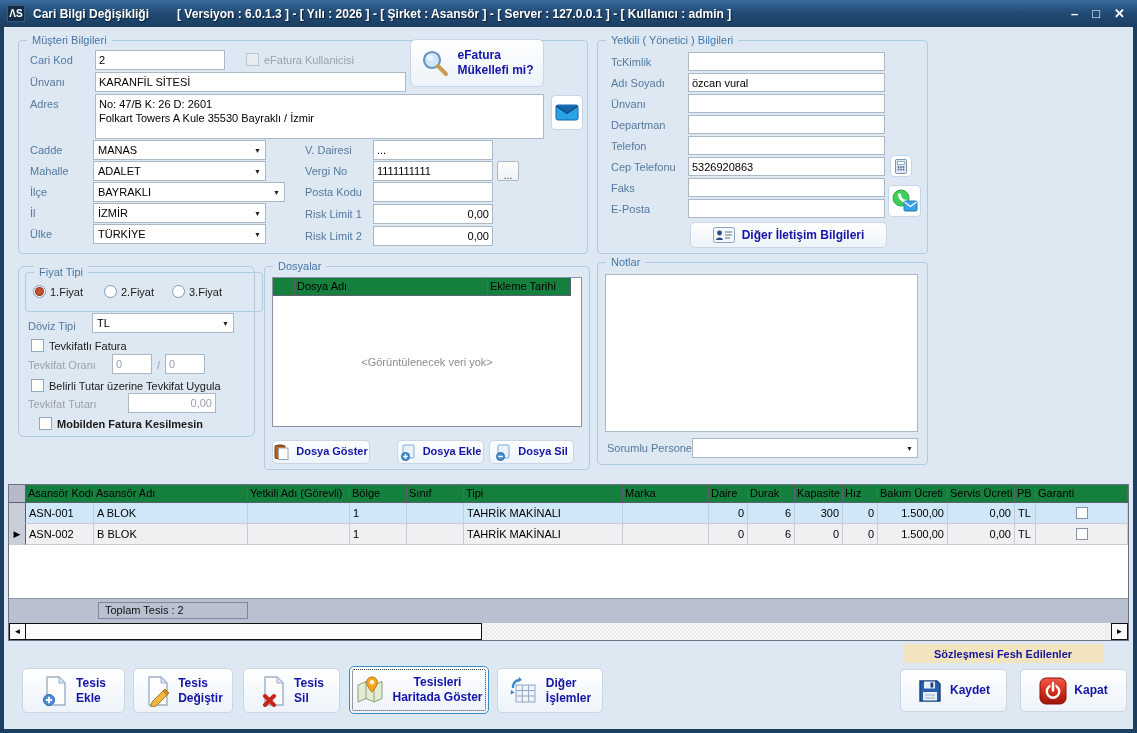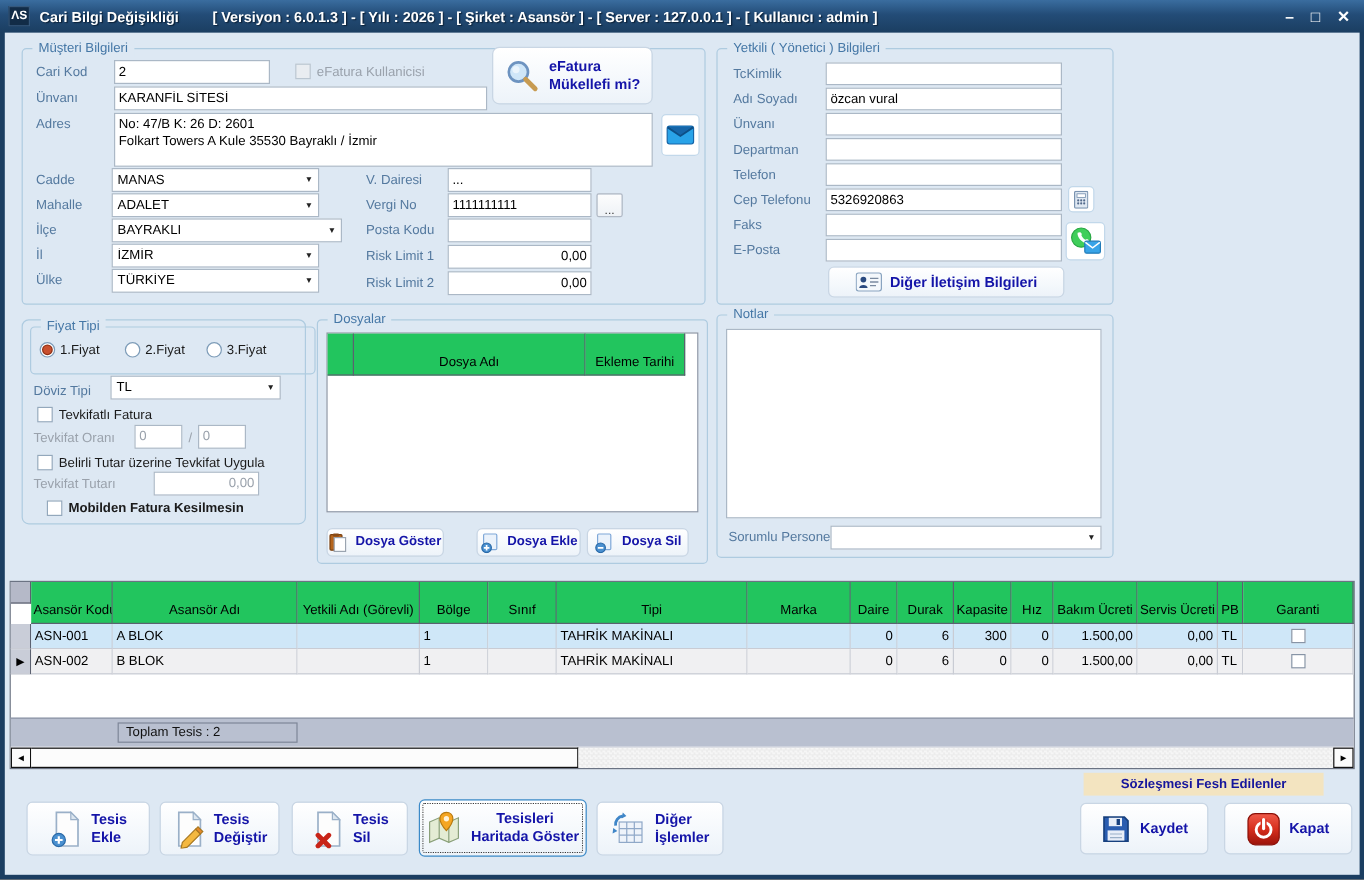--- a/index.html
+++ b/index.html
@@ -32,21 +32,21 @@
   .radio.on::after{content:'';position:absolute;left:2px;top:2px;width:7px;height:7px;border-radius:50%;background:#c94f2e;box-shadow:0 0 0 1px #8d3014;}
   .btn{position:absolute;background:linear-gradient(180deg,#ffffff 0%,#f4f8fc 60%,#edf3f9 100%);border:1px solid #c9d6e4;border-radius:5px;display:flex;align-items:center;justify-content:center;gap:7px;color:#1414a8;font-weight:bold;font-size:12px;}
   .btn .cap{white-space:pre-line;line-height:1.25;}
   .btn .cap.left{text-align:left;}
   .btn.focused{border:1px solid #3c8ac8;outline:1px dotted #3a3a3a;outline-offset:-4px;}
   .btn-small{position:absolute;background:linear-gradient(180deg,#fdfdfd,#eef2f6);border:1px solid #b0b8c4;border-radius:2px;font-size:10px;color:#333;display:flex;align-items:flex-end;justify-content:center;line-height:8px;}
   .icon-btn{position:absolute;background:#fff;border:1px solid #c2d8ea;border-radius:4px;display:flex;align-items:center;justify-content:center;}
   
   .gridwrap{position:absolute;left:8px;top:484px;width:1121px;height:157px;background:#fff;border:1px solid #6b7383;}
   .gtable{display:grid;grid-template-columns:17px 68px 154px 102px 57px 57px 159px 86px 39px 47px 48px 35px 70px 67px 21px 1fr;}
-  .gh{background:#22c55e;border-right:1px solid #5b6170;border-bottom:1px solid #5b6170;height:18px;font-size:11px;text-align:center;padding:17px 2px;line-height:15px;color:#000;overflow:hidden;white-space:nowrap;}
+  .gh{background:#15803d;border-right:1px solid #5b6170;border-bottom:1px solid #5b6170;height:18px;font-size:11px;text-align:left;padding:1px 2px;line-height:15px;color:#000;overflow:hidden;white-space:nowrap;}
   .gc{border-right:1px solid #c9ccd4;border-bottom:1px solid #c9ccd4;height:21px;font-size:11px;padding:0 3px;white-space:nowrap;overflow:hidden;display:flex;align-items:center;color:#000;}
   .gc.num{justify-content:flex-end;}
   .gc.cen{justify-content:center;}
   .r1{background:#cfe7f8;}
   .r2{background:#f0f0f2;}
   .sel{background:#c9cdd8;border-right:1px solid #5b6170;justify-content:center;padding:0;}
   .selh{background:#b5b9c8;border-right:1px solid #5b6170;border-bottom:1px solid #5b6170;height:18px;}
   .gchk{width:12px;height:12px;background:#fff;border:1px solid #8794a6;}
   .selarrow{font-size:9px;color:#000;line-height:1;}
   .gfooter{position:absolute;left:0;bottom:18px;width:100%;height:24px;background:#b9c0d0;border-top:1px solid #8d95a6;}
@@ -235,20 +235,21 @@
 
   <div class="grp" style="left:264px;top:266px;width:326px;height:204px;">
     <span class="ttl">Dosyalar</span>
   </div>
   <div style="position:absolute;left:272px;top:277px;width:310px;height:150px;background:#fff;border:1px solid #8a94a4;">
     <div style="display:flex;">
       <div class="gh" style="width:22px;"></div>
       <div class="gh" style="width:193px;">Dosya Adı</div>
       <div class="gh" style="width:83px;">Ekleme Tarihi</div>
     </div>
+    <div class="empty-note" style="left:0;right:0;top:78px;text-align:center;">&lt;Görüntülenecek veri yok&gt;</div>
   </div>
   <div class="btn" style="left:272px;top:440px;width:98px;height:24px;font-size:11px;">
     <span>
       <svg width="15" height="16" viewBox="0 0 15 16">
           <rect x="1" y="1.5" width="10" height="13" rx="1" fill="#b5651d" stroke="#7a4010"></rect>
           <rect x="3.5" y="0.5" width="5" height="2.5" rx="0.8" fill="#8a4a14"></rect>
           <rect x="4.5" y="4" width="9.5" height="11.5" fill="#fff" stroke="#9aa4b0"></rect>
         </svg>
     </span>
     <span class="cap">Dosya Göster</span>

